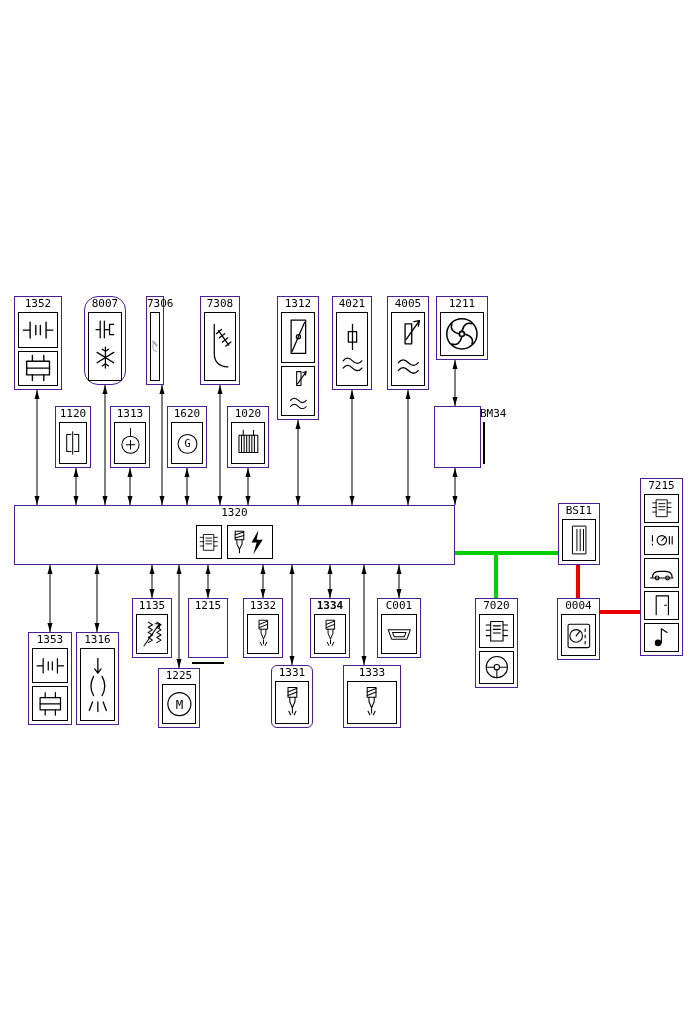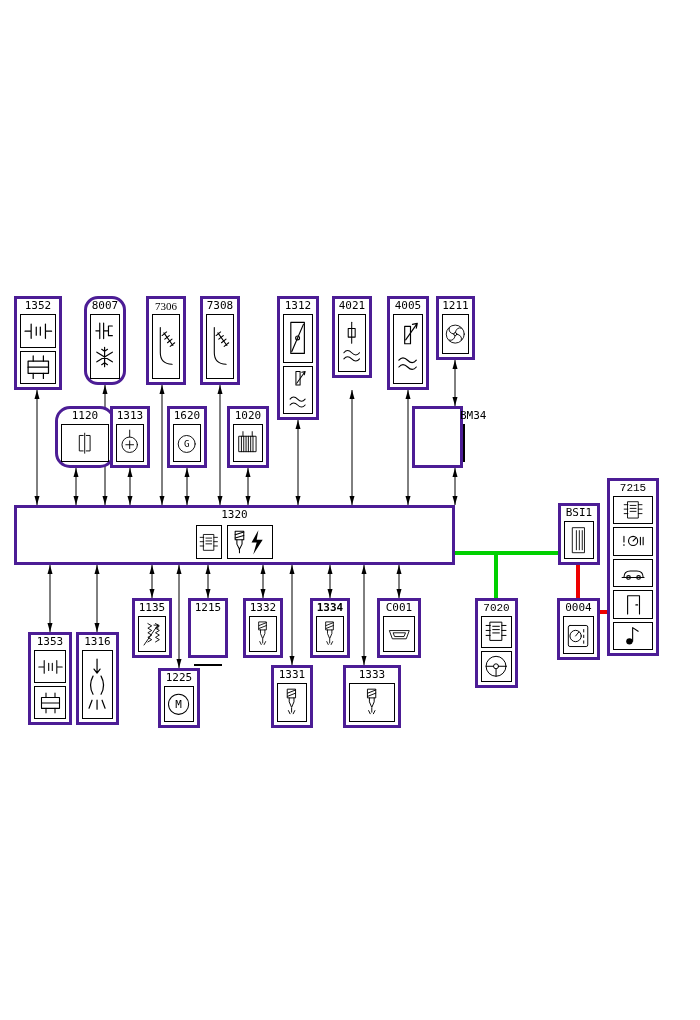--- a/index.html
+++ b/index.html
@@ -2,21 +2,21 @@
 <html><head>
 <meta charset="utf-8">
 <style>
   html,body{margin:0;padding:0;background:#ffffff;}
   .stage{
     position:relative;width:700px;height:1020px;background:#ffffff;overflow:hidden;
     font-family:"DejaVu Sans Mono","Liberation Mono",monospace;
   }
   svg.wires{position:absolute;left:0;top:0;width:700px;height:1020px;z-index:1;}
   .comp{
-    position:absolute;box-sizing:border-box;border:3px solid #4c1d95;background:#fff;
+    position:absolute;box-sizing:border-box;border:1px solid #4c1d95;background:#fff;
     display:flex;flex-direction:column;z-index:2;
   }
   .comp-label{
     flex:0 0 14px;height:14px;line-height:14px;text-align:center;
     font-size:11px;color:#000;letter-spacing:0px;white-space:nowrap;
   }
   .comp-body{flex:1;display:flex;flex-direction:column;gap:3px;padding:1px 3px 3px 3px;min-height:0;}
   .icon-box{
     flex:1;min-height:0;box-sizing:border-box;border:1px solid #000;background:#fff;
     display:flex;align-items:center;justify-content:center;overflow:hidden;
@@ -123,21 +123,21 @@
       <div class="comp-label">8007</div>
       <div class="comp-body">
         <div class="icon-box">
           <svg xmlns="http://www.w3.org/2000/svg" viewBox="0 0 26 58" fill="none" stroke="#000000" stroke-width="1.2" stroke-linecap="round" stroke-linejoin="round">
             <path d="M4 13h4 M8 5v16 M12 5v16 M12 13h5 M17 8v10 M17 8h4 M17 18h4"></path>
             <path d="M13 30v20 M5 35l16 10 M21 35L5 45 M13 34l-3-2 M13 34l3-2 M13 46l-3 2 M13 46l3 2"></path>
           </svg>
         </div>
       </div>
     </div>
-    <div class="comp" style="left: 146px; top: 296px; width: 40px; height: 89px; font-family: Liberation Serif, serif;">
+    <div class="comp" style="left: 146px; top: 296px; width: 18px; height: 89px;">
       <div class="comp-label">7306</div>
       <div class="comp-body">
         <div class="icon-box">
           <svg xmlns="http://www.w3.org/2000/svg" viewBox="0 0 26 58" fill="none" stroke="#000000" stroke-width="1.2" stroke-linecap="round" stroke-linejoin="round">
             <path d="M7 8v28q0 12 13 13"></path>
             <path d="M11 14l10 14"></path>
             <path d="M9 17l5-4 M12 21l5-4 M15 25l5-4 M18 29l5-4"></path>
           </svg>
         </div>
       </div>
@@ -166,21 +166,21 @@
         </div>
         <div class="icon-box">
           <svg xmlns="http://www.w3.org/2000/svg" viewBox="0 0 26 50" fill="none" stroke="#000000" stroke-width="1.2" stroke-linecap="round" stroke-linejoin="round">
             <rect x="11" y="3" width="5" height="16"></rect>
             <path d="M22 3L12 17 M22 3l-4 1 M22 3l-1 4"></path>
             <path d="M4 36q4-5 9 0t9 0 M4 43q4-5 9 0t9 0"></path>
           </svg>
         </div>
       </div>
     </div>
-    <div class="comp" style="left: 332px; top: 296px; width: 40px; height: 82px; justify-content: space-between;">
+    <div class="comp" style="left: 332px; top: 296px; width: 40px; height: 94px; justify-content: space-between;">
       <div class="comp-label">4021</div>
       <div class="comp-body">
         <div class="icon-box">
           <svg xmlns="http://www.w3.org/2000/svg" viewBox="0 0 26 58" fill="none" stroke="#000000" stroke-width="1.2" stroke-linecap="round" stroke-linejoin="round">
             <path d="M13 5v24"></path>
             <rect x="9" y="12" width="8" height="10"></rect>
             <path d="M4 40q4-5 9 0t9 0 M4 47q4-5 9 0t9 0"></path>
           </svg>
         </div>
       </div>
@@ -190,33 +190,33 @@
       <div class="comp-body">
         <div class="icon-box">
           <svg xmlns="http://www.w3.org/2000/svg" viewBox="0 0 26 58" fill="none" stroke="#000000" stroke-width="1.2" stroke-linecap="round" stroke-linejoin="round">
             <rect x="10" y="6" width="6" height="18"></rect>
             <path d="M23 3L11 20 M23 3l-5 1 M23 3l-1 5"></path>
             <path d="M4 41q4-5 9 0t9 0 M4 48q4-5 9 0t9 0"></path>
           </svg>
         </div>
       </div>
     </div>
-    <div class="comp" style="left: 436px; top: 296px; width: 39px; height: 64px;">
+    <div class="comp" style="left: 436px; top: 296px; width: 52px; height: 64px;">
       <div class="comp-label">1211</div>
       <div class="comp-body">
         <div class="icon-box">
           <svg xmlns="http://www.w3.org/2000/svg" viewBox="0 0 30 30" fill="none" stroke="#000000" stroke-width="1.2" stroke-linecap="round" stroke-linejoin="round">
             <circle cx="15" cy="15" r="12"></circle>
             <circle cx="15" cy="15" r="2"></circle>
             <path d="M15 13q2-8 8-6 M15 17q-2 8-8 6 M13 15q-8-2-6-8 M17 15q8 2 6 8"></path>
           </svg>
         </div>
       </div>
     </div>
-    <div class="comp" style="left: 55px; top: 406px; width: 60px; height: 62px; border-radius: 15px;">
+    <div class="comp" style="left: 55px; top: 406px; width: 36px; height: 62px;">
       <div class="comp-label">1120</div>
       <div class="comp-body">
         <div class="icon-box">
           <svg xmlns="http://www.w3.org/2000/svg" viewBox="0 0 26 42" fill="none" stroke="#000000" stroke-width="1.2" stroke-linecap="round" stroke-linejoin="round">
             <path d="M11 11H6v20h5 M15 11h5v20h-5"></path>
             <path d="M13 8v26"></path>
           </svg>
         </div>
       </div>
     </div>
@@ -248,21 +248,21 @@
       <div class="comp-body">
         <div class="icon-box">
           <svg xmlns="http://www.w3.org/2000/svg" viewBox="0 0 30 42" fill="none" stroke="#000000" stroke-width="1.2" stroke-linecap="round" stroke-linejoin="round">
             <rect x="4" y="12" width="22" height="20"></rect>
             <path d="M7 12v20 M10 12v20 M13 12v20 M16 12v20 M19 12v20 M22 12v20"></path>
             <path d="M9 12V6 M21 12V6"></path>
           </svg>
         </div>
       </div>
     </div>
-    <div class="comp" style="left: 412px; top: 406px; width: 42px; height: 62px; padding-left: 45px;">
+    <div class="comp" style="left: 434px; top: 406px; width: 42px; height: 62px; padding-left: 45px;">
       <div class="comp-label">BM34</div>
       <div class="comp-body">
         <div class="icon-box">
           <svg xmlns="http://www.w3.org/2000/svg" viewBox="0 0 30 44" fill="none" stroke="#000000" stroke-width="1.2" stroke-linecap="round" stroke-linejoin="round">
             <rect x="6" y="5" width="18" height="34"></rect>
             <path d="M11 9v26 M15 9v26 M19 9v26"></path>
           </svg>
         </div>
       </div>
     </div>
@@ -291,21 +291,21 @@
       <div class="comp-label">BSI1</div>
       <div class="comp-body">
         <div class="icon-box">
           <svg xmlns="http://www.w3.org/2000/svg" viewBox="0 0 30 44" fill="none" stroke="#000000" stroke-width="1.2" stroke-linecap="round" stroke-linejoin="round">
             <rect x="7" y="5" width="16" height="34"></rect>
             <path d="M12 9v26 M16 9v26 M20 9v26"></path>
           </svg>
         </div>
       </div>
     </div>
-    <div class="comp" style="left: 607px; top: 478px; width: 52px; height: 178px; font-family: Liberation Mono, monospace;">
+    <div class="comp" style="left: 640px; top: 478px; width: 43px; height: 178px;">
       <div class="comp-label">7215</div>
       <div class="comp-body">
         <div class="icon-box">
           <svg xmlns="http://www.w3.org/2000/svg" viewBox="0 0 30 32" fill="none" stroke="#000000" stroke-width="1.2" stroke-linecap="round" stroke-linejoin="round">
             <rect x="8" y="5" width="14" height="22"></rect>
             <path d="M8 9H3 M8 15H3 M8 21H3 M22 9h5 M22 15h5 M22 21h5"></path>
             <path d="M11 10h8 M11 14h8 M11 18h8"></path>
           </svg>
         </div>
         <div class="icon-box">
@@ -330,21 +330,21 @@
           </svg>
         </div>
         <div class="icon-box">
           <svg xmlns="http://www.w3.org/2000/svg" viewBox="0 0 30 26" fill="none" stroke="#000000" stroke-width="1.2" stroke-linecap="round" stroke-linejoin="round">
             <circle cx="11" cy="19" r="3.5" fill="#000" stroke="none"></circle>
             <path d="M14.5 19V4l6 4"></path>
           </svg>
         </div>
       </div>
     </div>
-    <div class="comp" style="left: 475px; top: 598px; width: 43px; height: 90px; font-family: Liberation Mono, monospace;">
+    <div class="comp" style="left: 475px; top: 598px; width: 43px; height: 90px;">
       <div class="comp-label">7020</div>
       <div class="comp-body">
         <div class="icon-box">
           <svg xmlns="http://www.w3.org/2000/svg" viewBox="0 0 30 32" fill="none" stroke="#000000" stroke-width="1.2" stroke-linecap="round" stroke-linejoin="round">
             <rect x="8" y="5" width="14" height="22"></rect>
             <path d="M8 9H3 M8 15H3 M8 21H3 M22 9h5 M22 15h5 M22 21h5"></path>
             <path d="M11 10h8 M11 14h8 M11 18h8"></path>
           </svg>
         </div>
         <div class="icon-box">
@@ -464,21 +464,21 @@
       <div class="comp-label">1225</div>
       <div class="comp-body">
         <div class="icon-box">
           <svg xmlns="http://www.w3.org/2000/svg" viewBox="0 0 30 32" fill="none" stroke="#000000" stroke-width="1.2" stroke-linecap="round" stroke-linejoin="round">
             <circle cx="15" cy="16" r="12"></circle>
             <text x="15" y="21" text-anchor="middle" font-size="13" fill="#000" stroke="none" font-family="DejaVu Sans Mono, monospace">M</text>
           </svg>
         </div>
       </div>
     </div>
-    <div class="comp" style="left: 271px; top: 665px; width: 42px; height: 63px;">
+    <div class="comp" style="left: 271px; top: 665px; width: 42px; height: 63px; border-radius: 6px;">
       <div class="comp-label">1331</div>
       <div class="comp-body">
         <div class="icon-box">
           <svg xmlns="http://www.w3.org/2000/svg" viewBox="0 0 26 42" fill="none" stroke="#000000" stroke-width="1.2" stroke-linecap="round" stroke-linejoin="round">
             <rect x="8" y="4" width="10" height="11"></rect>
             <path d="M8 9l10-4 M8 13l10-4"></path>
             <path d="M10 15v5l3 7 3-7v-5"></path>
             <path d="M13 28v5"></path>
             <path d="M9 31l2 4 M17 31l-2 4"></path>
           </svg>

